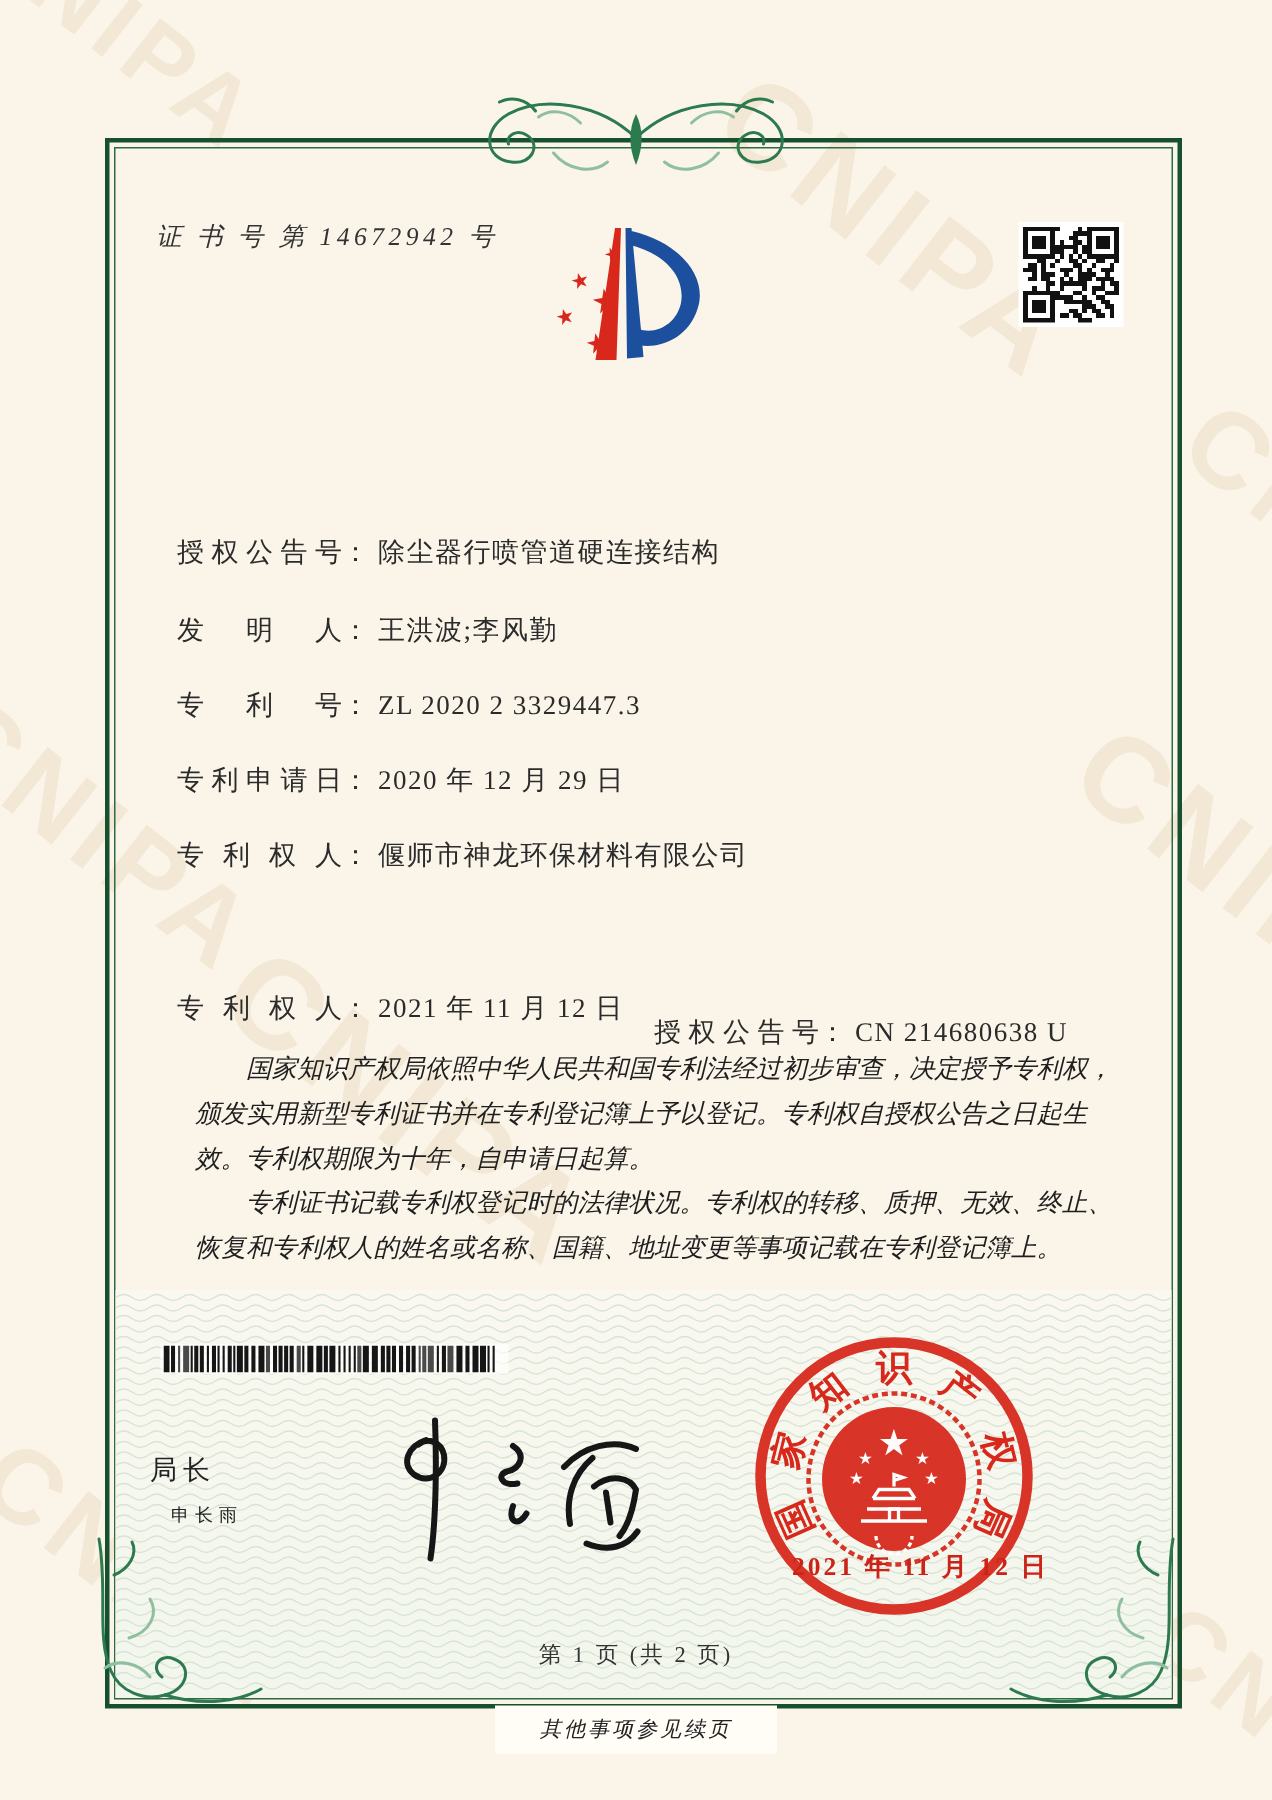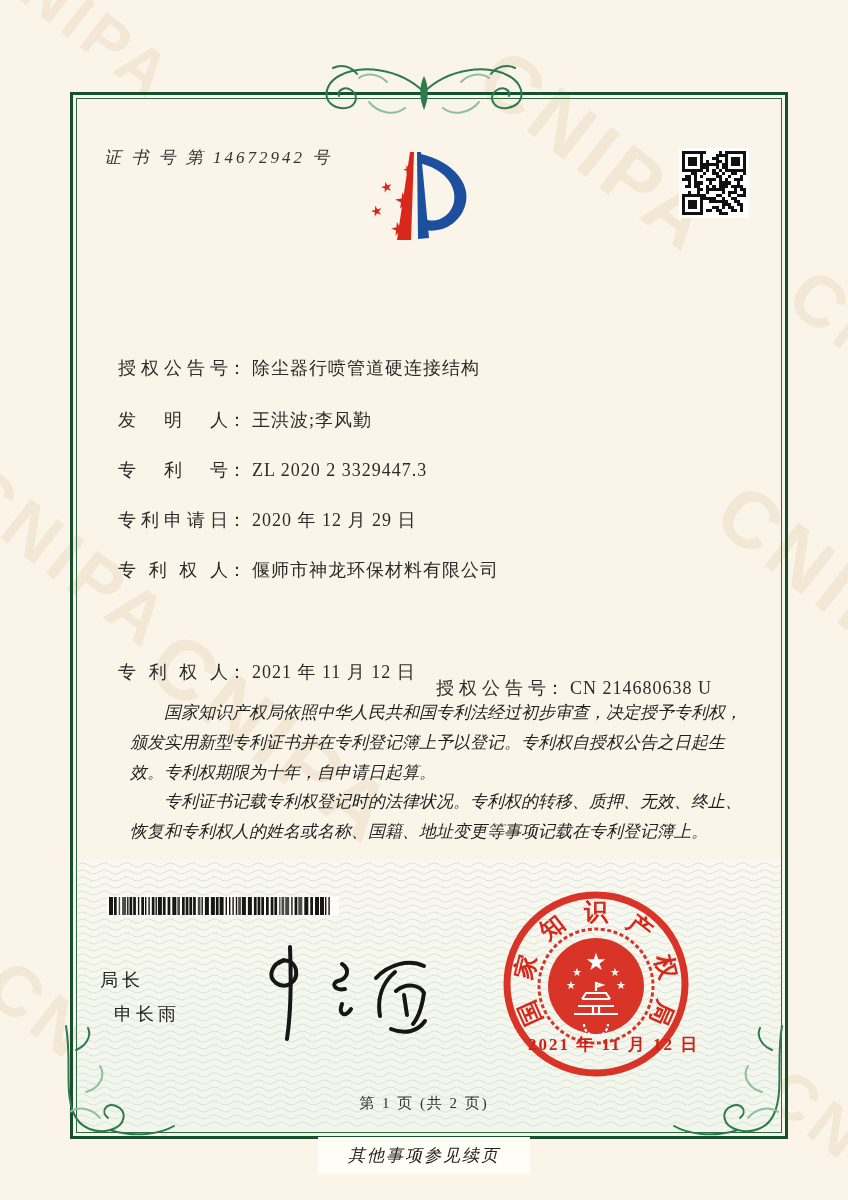--- a/index.html
+++ b/index.html
@@ -33,33 +33,33 @@
   .flabel{display:inline-block;width:110px;text-align:justify;text-align-last:justify;}
   .fcolon{display:inline-block;margin:0 6px 0 0;}
   .fvalue{letter-spacing:1px;}
   .pair2{position:absolute;left:318px;top:16px;white-space:nowrap;}
   .paras{left:118px;top:698px;width:618px;font-size:17px;line-height:1.75;
          font-style:italic;color:#1f1f1f;z-index:3;margin-left:12px;}
   .paras p{margin:0;text-indent:2em;}
   .barcode{left:107px;top:896px;background:rgba(255,255,255,0.65);padding:1px 2px;line-height:0;}
   .sig-title{left:100px;top:968px;font-size:18px;letter-spacing:4px;
              font-family:"Liberation Sans","DejaVu Sans",sans-serif;color:#222;}
-  .sig-name{left:114px;top:1002px;font-size:18px;letter-spacing:4px;
+  .sig-name{left:114px;top:1002px;font-size:12px;letter-spacing:4px;
             font-family:Liberation Mono, monospace;color:#222;}
   .signature{left:246px;top:942px;z-index:3;}
   .signature path{stroke:#161616;stroke-width:4;fill:none;stroke-linecap:round;stroke-linejoin:round;}
   .seal{left:498px;top:886px;width:196px;height:196px;z-index:5;opacity:.94;}
   .seal-chars{position:absolute;left:498px;top:886px;width:196px;height:196px;z-index:6;pointer-events:none;}
   .seal-chars span{position:absolute;font-size:24px;font-weight:bold;color:#d8281c;
                    font-family:"Liberation Serif","DejaVu Serif",serif;}
   .seal-date{left:528px;top:1033px;font-size:17px;letter-spacing:2px;color:#cc2318;z-index:6;
              font-weight:bold;}
   .page-info{left:0;top:1094px;width:100%;text-align:center;font-size:15px;letter-spacing:2px;color:#333;}
   .note-box{left:50%;top:1137px;transform:translateX(-50%);background:#fffdf6;
-            padding:7px 30px;font-size:17px;font-style:italic;letter-spacing:2px;color:#222;z-index:3;}
+            padding:7px 30px;font-size:14px;font-style:italic;letter-spacing:2px;color:#222;z-index:3;}
 </style>
 </head>
 <body>
 
 <div class="page">
 
   <div id="wm-layer">
       <div class="wm" style="left: -35px; top: -20px; font-size: 64px;">CNIPA</div>
       <div class="wm" style="left: 460px; top: 105px; font-size: 80px;">CNIPA</div>
       <div class="wm" style="left: 772px; top: 320px; font-size: 72px;">CNIPA</div>

